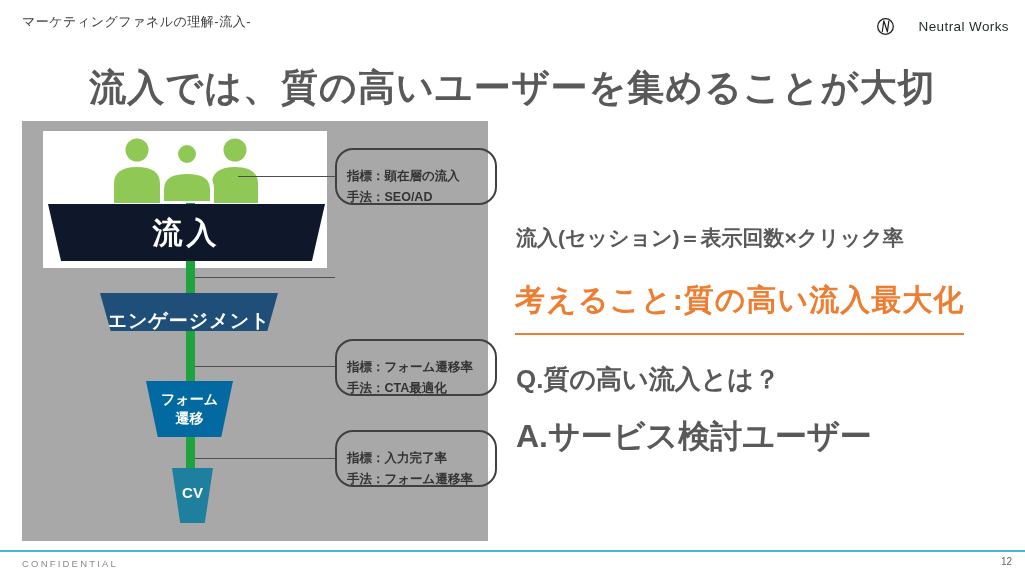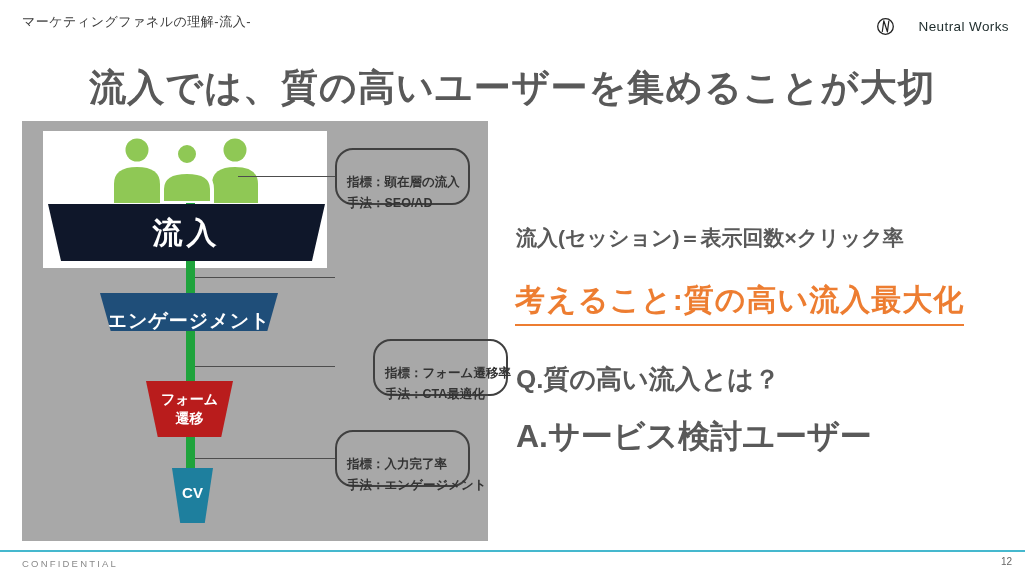--- a/index.html
+++ b/index.html
@@ -53,57 +53,57 @@
     background: #0f172a; font-size: 30px; line-height: 57px; letter-spacing: 4px;
     clip-path: polygon(0 0, 100% 0, 95.3% 100%, 4.7% 100%);
   }
   .stage-2 {
     left: 78px; top: 172px; width: 178px; height: 38px;
     background: #1f4e79; font-size: 19px; line-height: 55px; letter-spacing: 1px;
     clip-path: polygon(0 0, 100% 0, 94% 100%, 6% 100%);
   }
   .stage-3 {
     left: 124px; top: 260px; width: 87px; height: 56px;
-    background: #b91c1c; font-size: 14px; line-height: 19px; padding-top: 9px;
+    background: #0369a1; font-size: 14px; line-height: 19px; padding-top: 9px;
     clip-path: polygon(0 0, 100% 0, 86.5% 100%, 13.5% 100%);
   }
   .stage-4 {
     left: 150px; top: 347px; width: 41px; height: 55px;
     background: #1e7f9e; font-size: 15px; line-height: 50px;
     clip-path: polygon(0 0, 100% 0, 80% 100%, 20% 100%);
   }
   .leader {
     position: absolute; height: 0;
     border-top: 1.5px solid #4d4d4d;
   }
   .leader-1 { left: 216px; top: 55px;  width: 97px; }
   .leader-2 { left: 173px; top: 156px; width: 140px; }
   .leader-3 { left: 173px; top: 245px; width: 140px; }
   .leader-4 { left: 173px; top: 337px; width: 140px; }
   .callout {
-    position: absolute; left: 313px; width: 135px; height: 57px;
+    position: absolute; left: 313px; width: 162px; height: 57px;
     border: 2px solid #404040; border-radius: 18px;
-    padding: 22px 4px 0 10px;
+    padding: 16px 4px 0 10px;
     font-size: 12.5px; font-weight: bold; color: #333333; line-height: 21px;
     white-space: nowrap;
   }
   .callout-1 { top: 27px; }
   .callout-2 { top: 129px; }
-  .callout-3 { top: 218px; margin-left: 38px; }
+  .callout-3 { top: 218px; }
   .callout-4 { top: 309px; }
   
   .formula {
     position: absolute; left: 516px; top: 224px;
     font-size: 21px; font-weight: bold; color: #595959; white-space: nowrap;
   }
   .key-point {
     position: absolute; left: 515px; top: 280px;
     font-size: 30px; font-weight: bold; color: #ed7d31;
     letter-spacing: 1px; white-space: nowrap;
-    border-bottom: 2.5px solid #ed7d31; padding-bottom: 3px;
+    border-bottom: 2.5px solid #ed7d31; padding-bottom: 12px;
   }
   .question {
     position: absolute; left: 516px; top: 362px;
     font-size: 26px; font-weight: bold; color: #595959; white-space: nowrap;
   }
   .answer {
     position: absolute; left: 516px; top: 415px;
     font-size: 32px; font-weight: bold; color: #595959; white-space: nowrap;
   }
   
@@ -174,21 +174,21 @@
     <div class="callout callout-1">
       <div>指標：顕在層の流入</div>
       <div>手法：SEO/AD</div>
     </div>
     <div class="callout callout-3">
       <div>指標：フォーム遷移率</div>
       <div>手法：CTA最適化</div>
     </div>
     <div class="callout callout-4">
       <div>指標：入力完了率</div>
-      <div>手法：エンゲージメント</div>
+      <div>手法：フォーム遷移率</div>
     </div>
   </div>
 
   <div class="formula">流入(セッション)＝表示回数×クリック率</div>
   <div class="key-point">考えること:質の高い流入最大化</div>
   <div class="question">Q.質の高い流入とは？</div>
   <div class="answer">A.サービス検討ユーザー</div>
 
   <div class="footer-divider"></div>
   <div class="confidential">CONFIDENTIAL</div>

